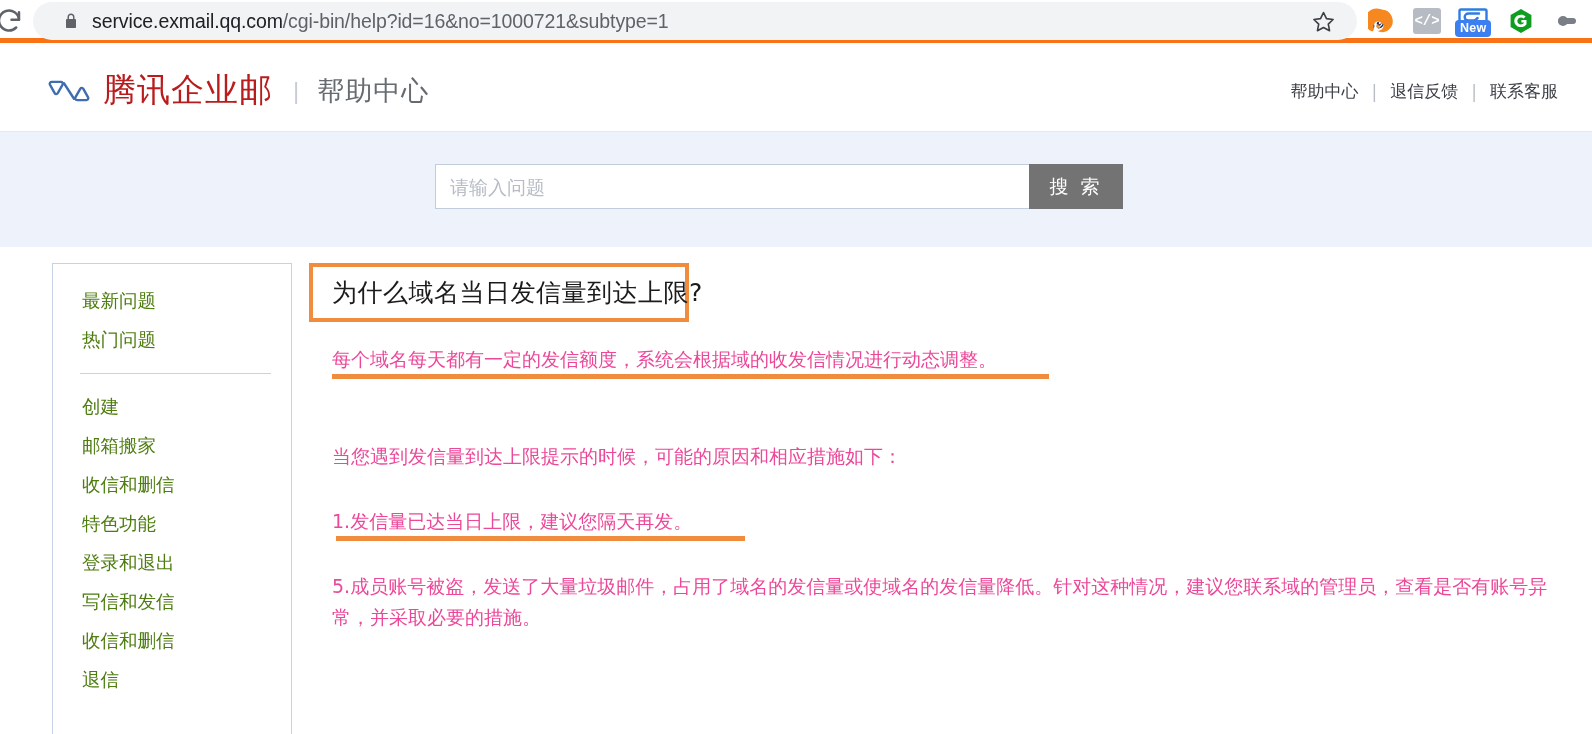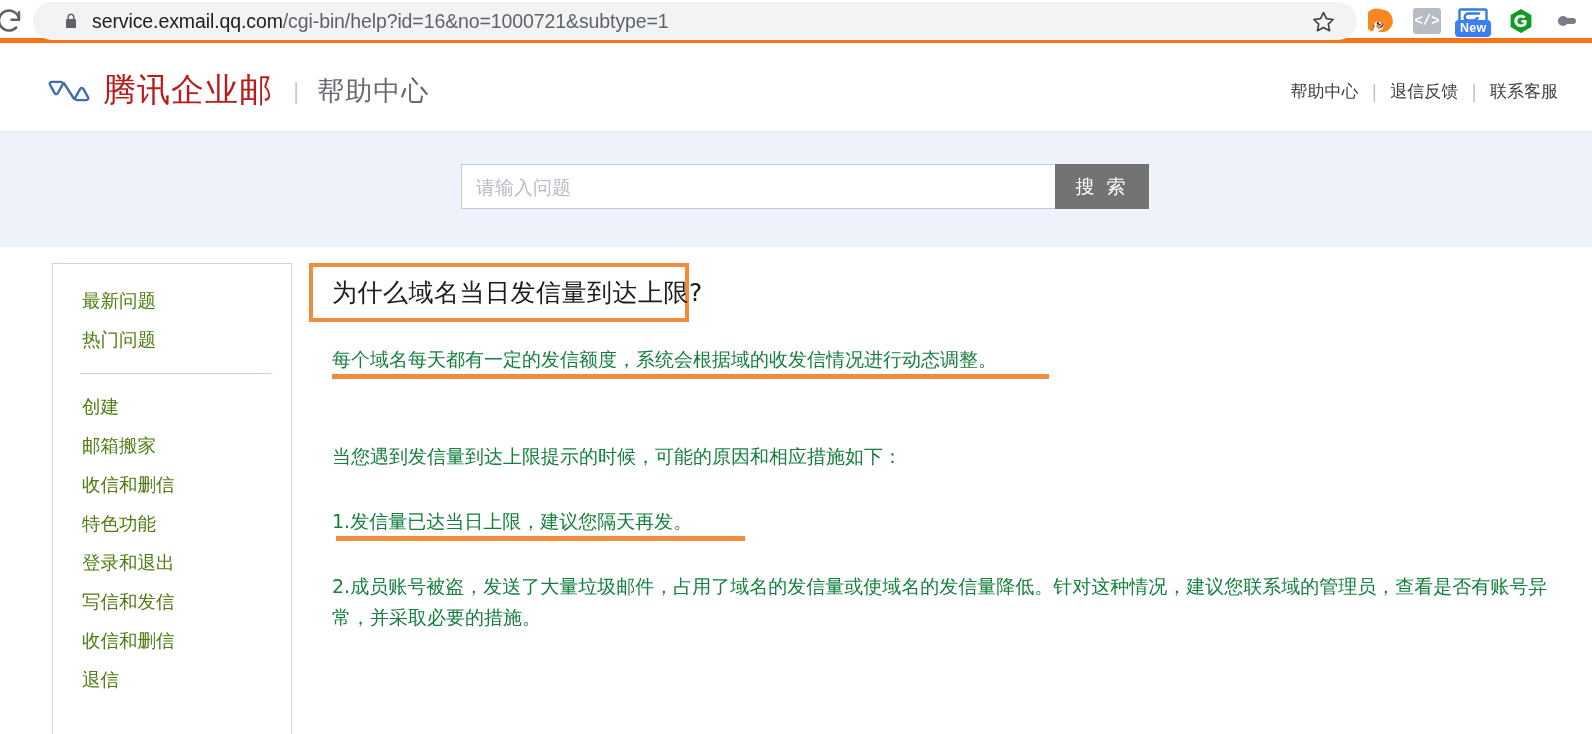--- a/index.html
+++ b/index.html
@@ -80,21 +80,21 @@
     font-family: "DejaVu Sans", sans-serif;
   }
   #header-nav .navsep { color: #b9bec6; margin: 0 13px; }
 
   
   #search-band {
     position: absolute; left: 0; top: 131px; width: 1592px; height: 116px;
     background: #eef2fa; border-top: 1px solid #e6e8ec;
   }
   #search-wrap {
-    position: absolute; left: 461px; top: 164px;
+    position: absolute; left: 435px; top: 164px;
     display: flex; height: 45px;
   }
   #search-input {
     width: 594px; height: 45px;
     border: 1px solid #c3ccdc; border-right: none; background: #ffffff;
     font-size: 19px; color: #333; padding: 0 14px;
     font-family: "DejaVu Sans", sans-serif; outline: none;
   }
   #search-input::placeholder { color: #b7bcc4; }
   #search-button {
@@ -123,21 +123,21 @@
     width: 380px; height: 59px;
     border: 4px solid #ef8c3e;
   }
   #page-title {
     position: absolute; left: 332px; top: 276px;
     font-size: 25px; font-weight: normal; color: #1b1b1b;
     letter-spacing: 0.5px;
     font-family: "DejaVu Sans", sans-serif;
   }
   .body-text {
-    font-size: 19px; color: #15803d; line-height: 31px;
+    font-size: 19px; color: #ec4899; line-height: 31px;
     font-family: "DejaVu Sans", sans-serif;
   }
   #para-intro { position: absolute; left: 332px; top: 344px; }
   #underline-intro {
     position: absolute; left: 332px; top: 374px; width: 717px; height: 5px;
     background: #ef8c3e;
   }
   #para-when { position: absolute; left: 332px; top: 441px; }
   #para-reason1 { position: absolute; left: 332px; top: 506px; text-align: right; }
   #underline-reason1 {
@@ -263,13 +263,13 @@
 <div id="page-title">为什么域名当日发信量到达上限?</div>
 
 <div id="para-intro" class="body-text">每个域名每天都有一定的发信额度，系统会根据域的收发信情况进行动态调整。</div>
 <div id="underline-intro"></div>
 
 <div id="para-when" class="body-text">当您遇到发信量到达上限提示的时候，可能的原因和相应措施如下：</div>
 
 <div id="para-reason1" class="body-text">1.发信量已达当日上限，建议您隔天再发。</div>
 <div id="underline-reason1"></div>
 
-<div id="para-reason2" class="body-text">2.成员账号被盗，发送了大量垃圾邮件，占用了域名的发信量或使域名的发信量降低。针对这种情况，建议您联系域的管理员，查看是否有账号异常，并采取必要的措施。</div>
+<div id="para-reason2" class="body-text">5.成员账号被盗，发送了大量垃圾邮件，占用了域名的发信量或使域名的发信量降低。针对这种情况，建议您联系域的管理员，查看是否有账号异常，并采取必要的措施。</div>
 
 </body></html>

